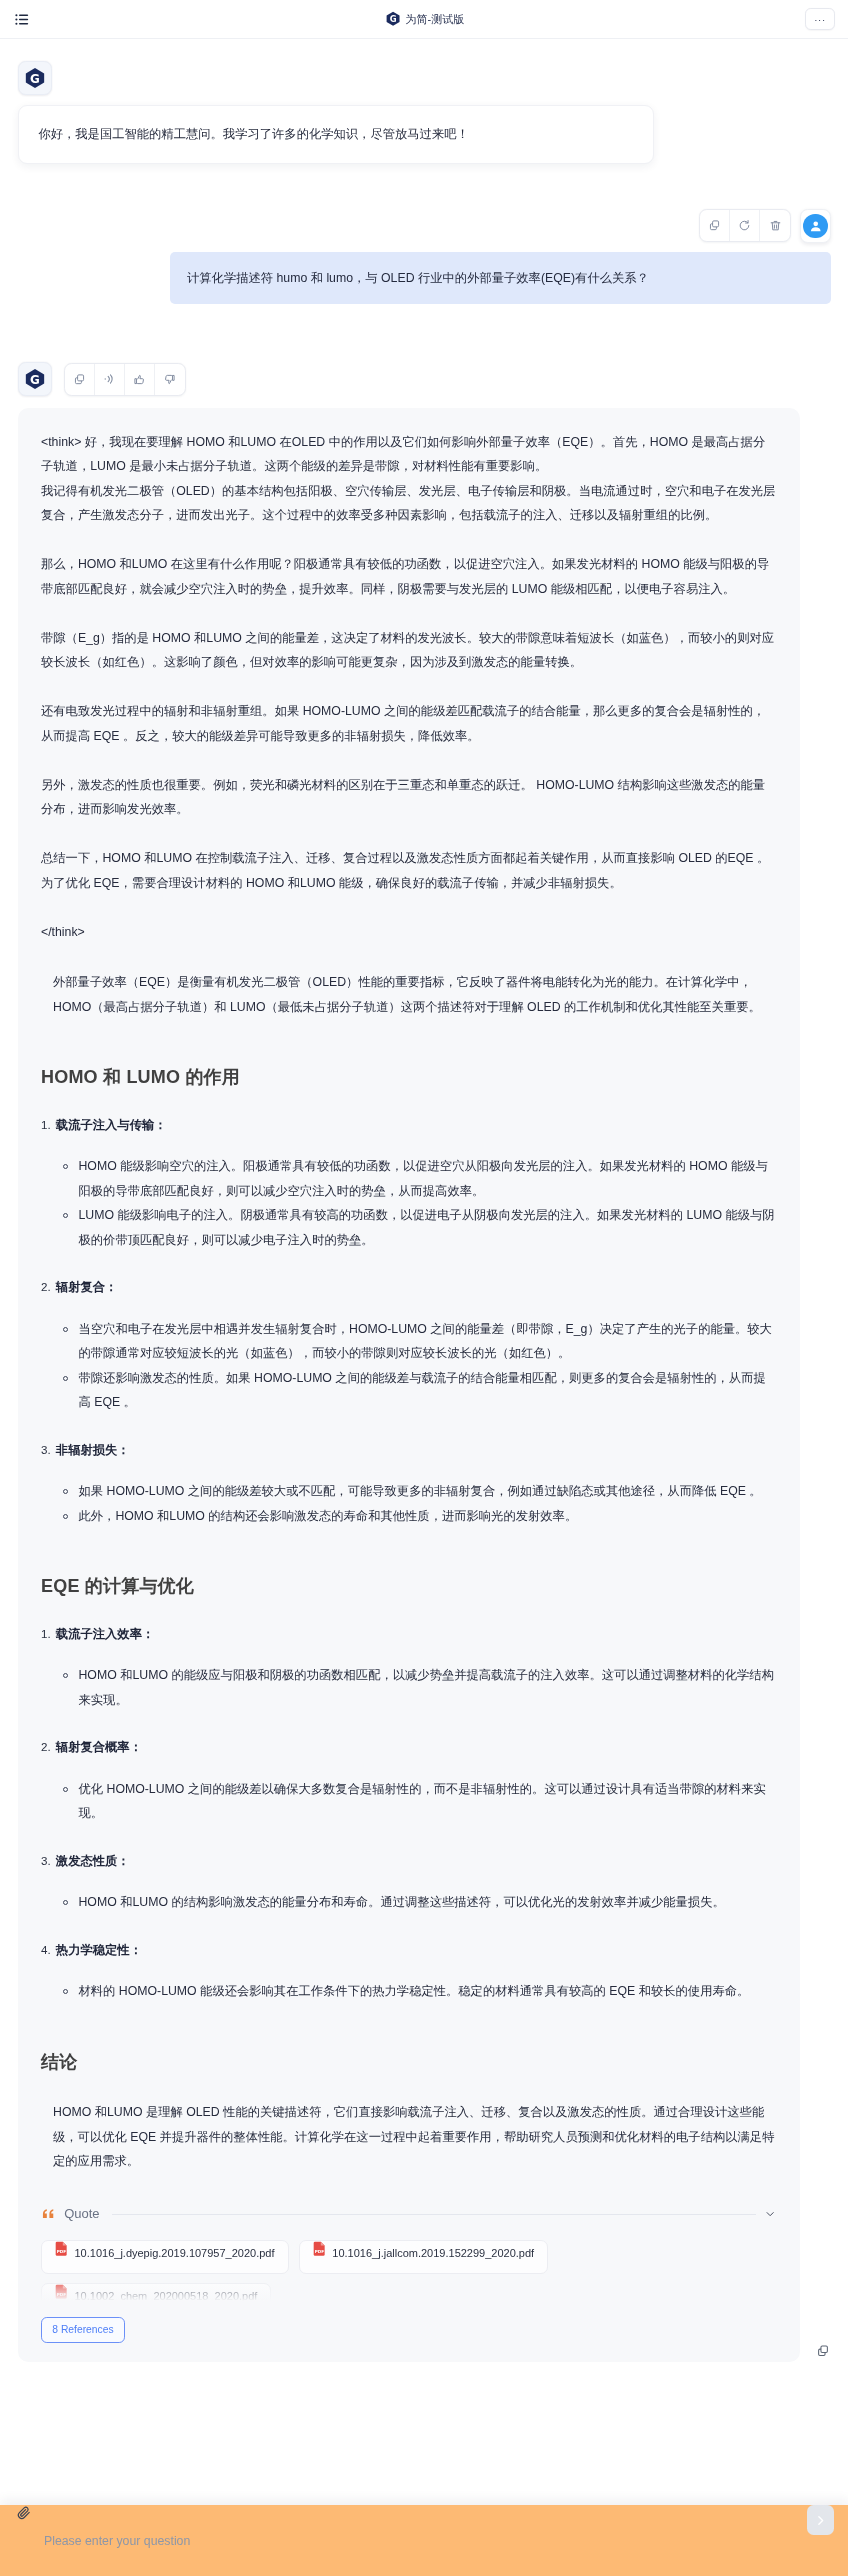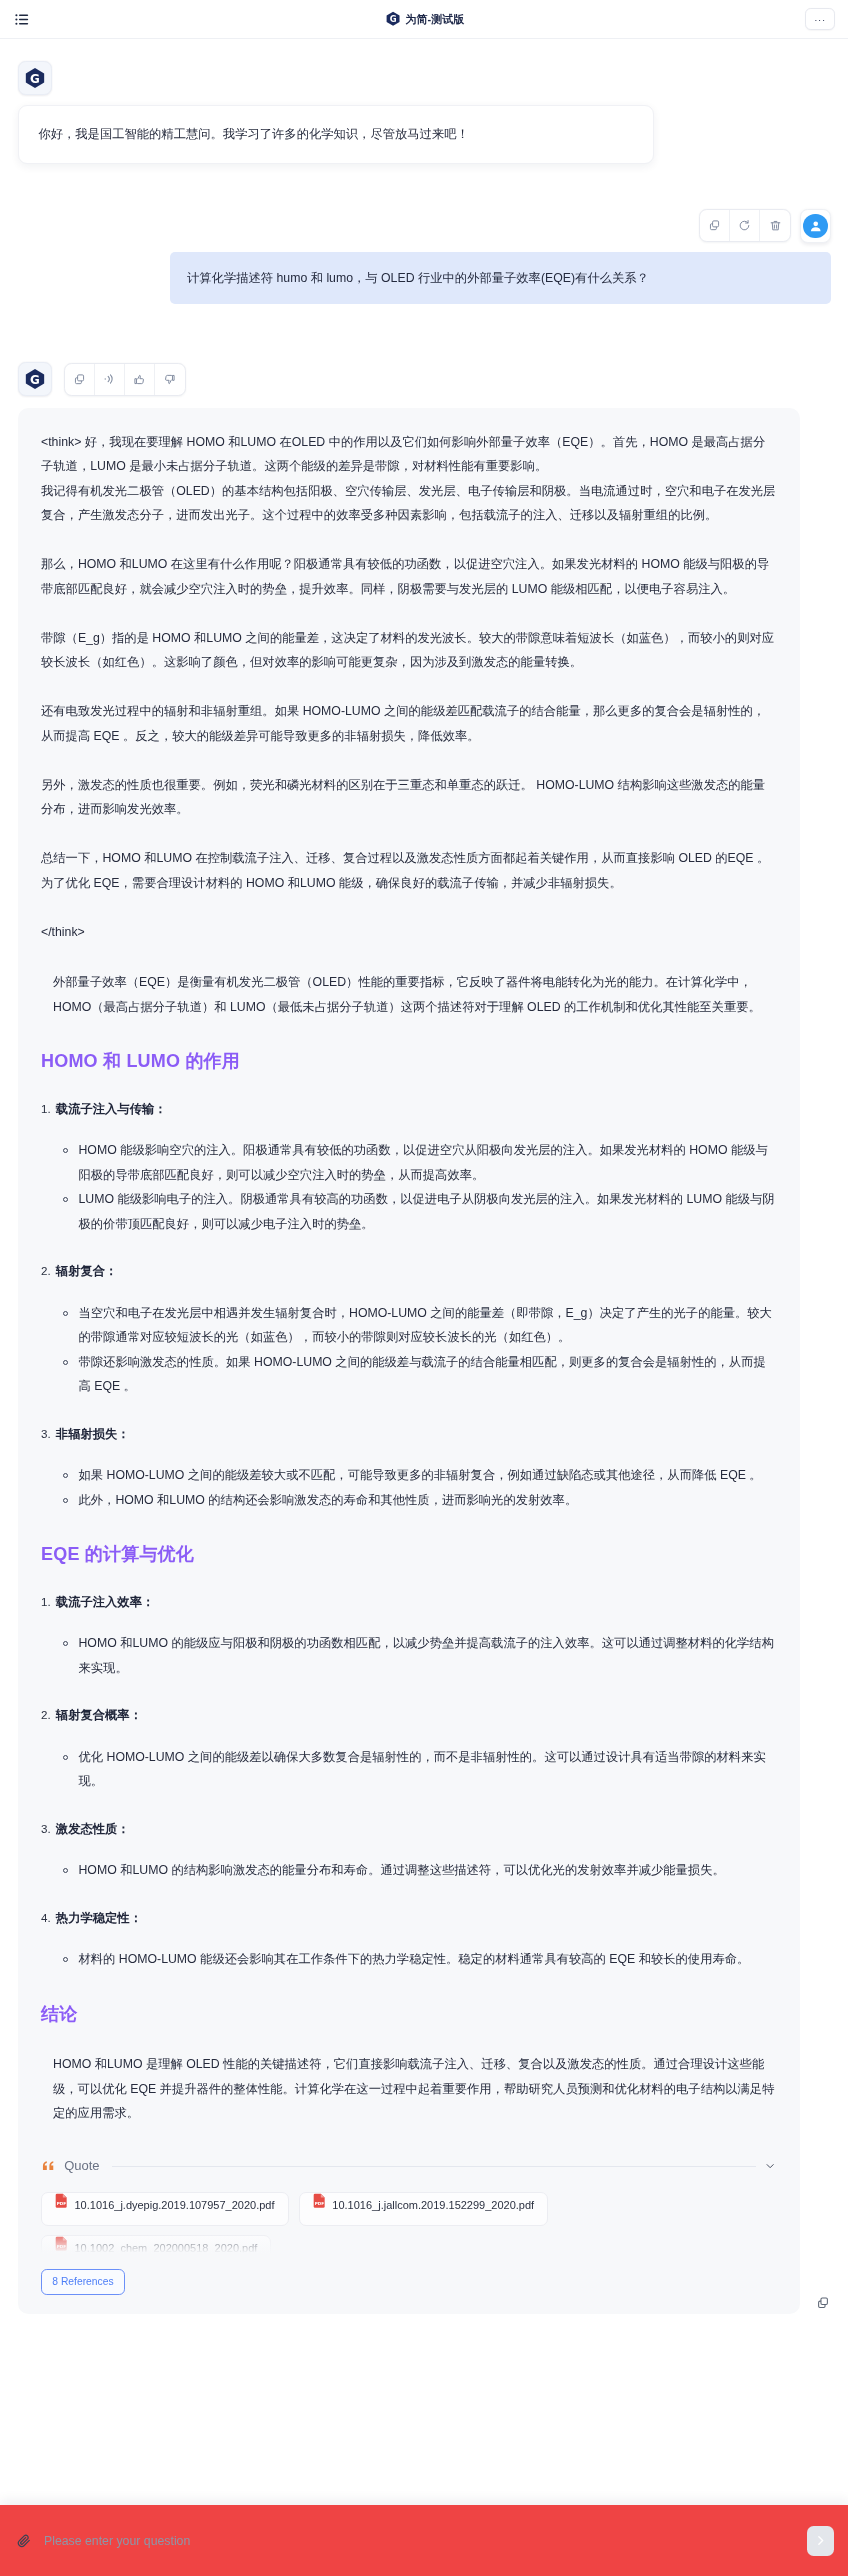--- a/index.html
+++ b/index.html
@@ -5,21 +5,21 @@
   * { margin:0; padding:0; box-sizing:border-box; }
   html,body { background:#ffffff; }
   body { width:849px; font-family:"Liberation Sans","DejaVu Sans",sans-serif; color:#262b3d; }
   .page { width:849px; min-height:2576px; display:flex; flex-direction:column; }
 
   
   header { height:39px; display:flex; align-items:center; justify-content:space-between;
            padding:0 14px; border-bottom:0.6px solid #eef0f4; background:#fff; }
   .icon-btn { background:none; border:none; cursor:pointer; display:flex; align-items:center; }
   .header-title { position:absolute; left:50%; transform:translateX(-50%); display:flex; align-items:center; gap:5.2px; }
-  .title-text { font-size:11px; font-weight:bold; color:#1c2647; }
+  .title-text { font-size:11px; font-weight:normal; color:#1c2647; }
   .more-btn { border:0.6px solid #e7e9ef; background:#fff; border-radius:5.8px; width:30px; height:22px;
               font-size:9.7px; color:#2a3350; letter-spacing:0.6px; cursor:pointer; box-shadow:0 0.6px 1.3px rgba(20,30,60,.04); }
 
   
   main.chat { flex:1; padding:22px 18px 0 18px; position:relative; }
 
   .avatar-card { width:34px; height:34px; background:#f3f6fb; border:0.6px solid #e9edf5; border-radius:7.7px;
                  display:flex; align-items:center; justify-content:center; box-shadow:0 0.6px 1.9px rgba(20,30,60,.08); }
 
   .greeting-bubble { margin-top:10.3px; width:636px; background:#fff; border:0.6px solid #f0f1f5; border-radius:9px;
@@ -41,21 +41,21 @@
   
   .asst-meta-row { margin-top:58px; display:flex; align-items:center; gap:11.6px; }
   .asst-wrap { position:relative; width:782px; margin-top:11.6px; }
   .asst-card { width:782px; background:#f7f8fa; border-radius:10.3px; padding:22px 23px 19.4px 23px;
                font-size:12.3px; line-height:24.5px; color:#262b3d; }
 
   .think p { white-space:pre-line; margin-bottom:24.5px; }
   .think p:last-child { margin-bottom:0; }
   .para { margin-top:26px;margin-left:12px; }
 
-  h2 { font-size:18px; font-weight:bold; color:#8b5cf6; margin-top:30px; letter-spacing:0.2px; }
+  h2 { font-size:18px; font-weight:bold; color:#404040; margin-top:46px; letter-spacing:0.2px; }
 
   .oli { margin-top:23px; }
   .oli-head { display:flex; gap:5.2px; align-items:baseline; }
   .oli-head .num { font-size:11.6px; color:#2a3040; }
   .oli-head .lbl { font-size:12.3px; font-weight:bold; color:#20263a; }
   .bullets { margin-top:17px; padding-left:22px; }
   .bullet { display:flex; gap:10.3px; }
   .bullet .dot { flex:0 0 auto; width:5.2px; height:5.2px; border:1px solid #3c4458; border-radius:50%; margin-top:9.7px; }
   .bullet .btext { flex:1; }
 
@@ -71,22 +71,22 @@
           border:0.6px solid #ecedf2; border-radius:7px; font-size:11px; color:#2a3040; cursor:pointer; }
   .fade-overlay { position:absolute; left:0; right:0; bottom:0; height:27px; pointer-events:none;
                   background:linear-gradient(rgba(247,248,250,0), #f7f8fa 85%); }
 
   .refs-btn { margin-top:11.6px; height:26px; padding:0 10.3px; border:0.6px solid #6b90f8; border-radius:5.8px;
               background:#f9fbff; color:#4d7ef7; font-size:10.3px; cursor:pointer; }
 
   .bottom-copy { position:absolute; right:-30px; bottom:3.9px; background:none; border:none; cursor:pointer; }
 
   
-  footer { margin-top:17px; height:71px; background:#ef4444; box-shadow:0 -5.2px 11.6px rgba(25,35,60,.07);
-           display:flex; align-items:center; padding:0 15.5px; gap:13px; }
+  footer { margin-top:17px; height:71px; background:#fdba74; box-shadow:0 -5.2px 11.6px rgba(25,35,60,.07);
+           display:flex; padding:0 15.5px; gap:13px; }
   .attach-btn { background:none; border:none; cursor:pointer; display:flex; }
   .q-input { flex:1; border:none; outline:none; font-size:12.3px; color:#2a3350; background:transparent;
              font-family:"Liberation Sans","DejaVu Sans",sans-serif; }
   .q-input::placeholder { color:#8d97a8; }
   .send-btn { width:27px; height:30px; background:#e3e6eb; border:none; border-radius:6.5px; cursor:pointer;
               display:flex; align-items:center; justify-content:center; }
 
   svg { display:block; }
 </style>
 </head>

